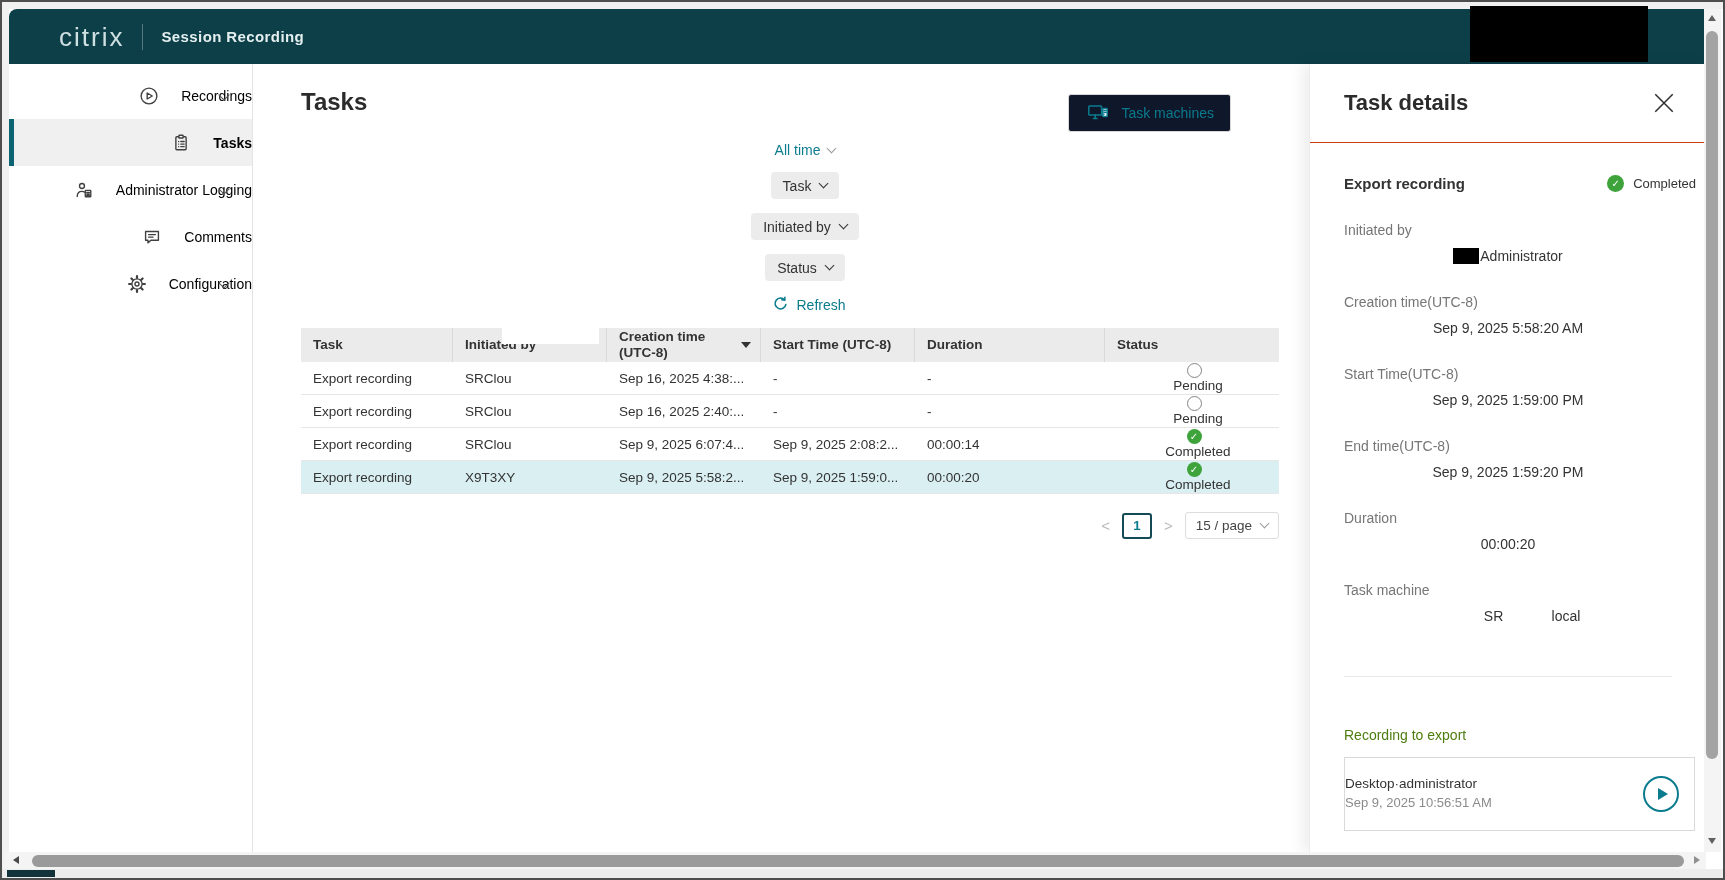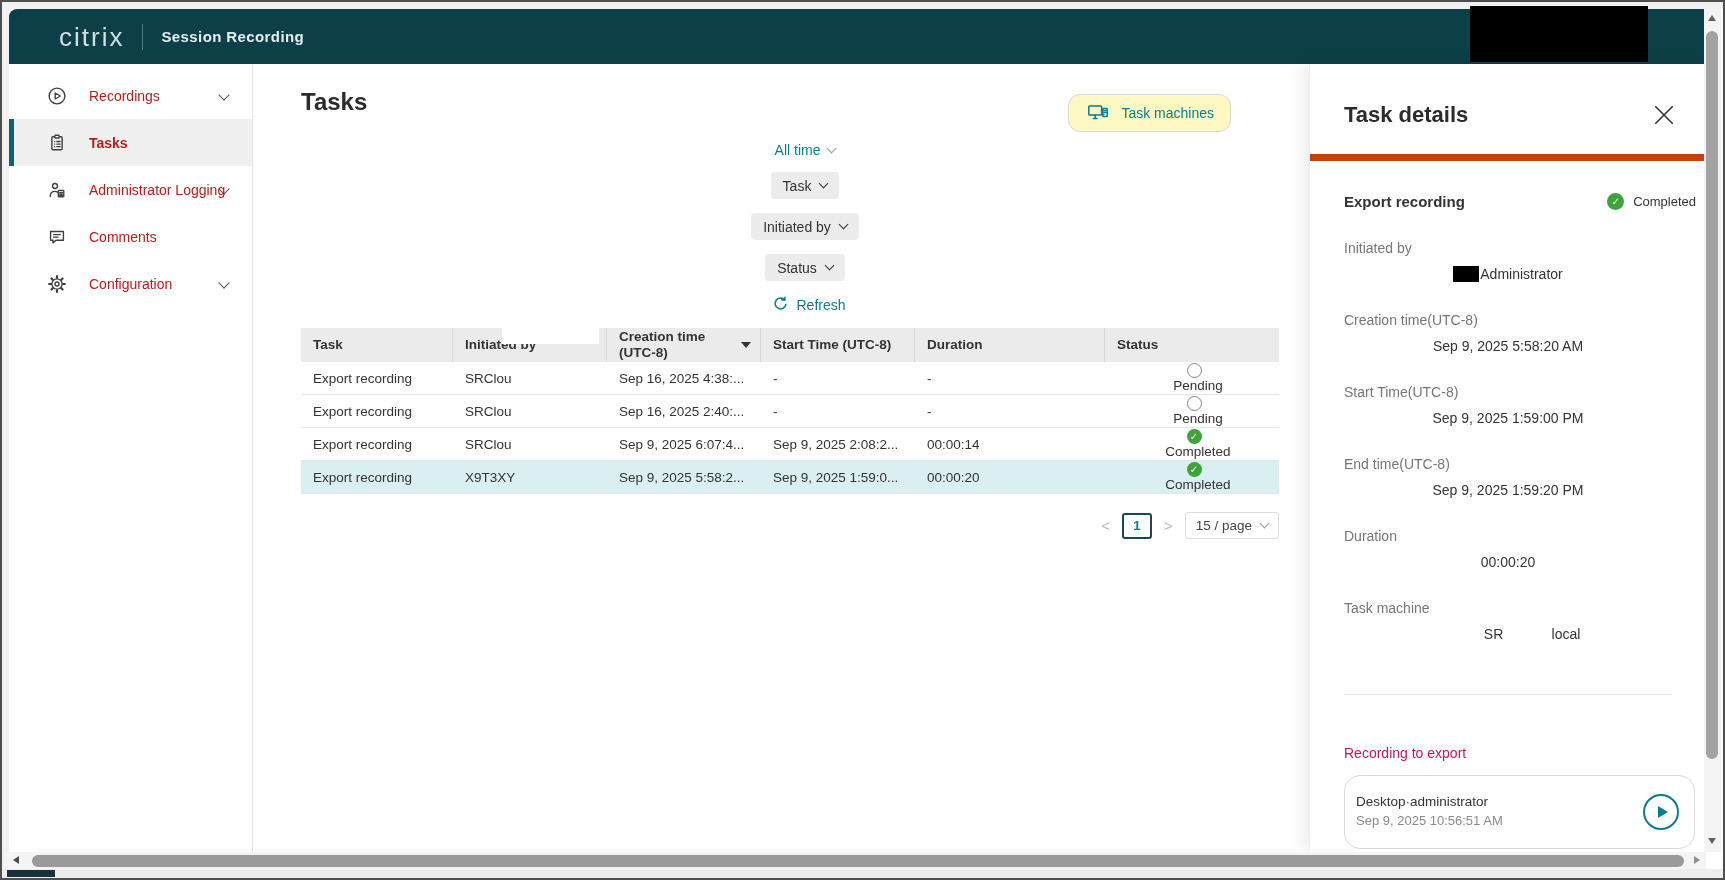--- a/index.html
+++ b/index.html
@@ -14,29 +14,29 @@
   
   .app-header{position:absolute;left:7px;top:7px;width:1697px;height:55px;background:#0d3f49;
     border-top-left-radius:8px;display:flex;align-items:center;padding-left:50px;box-sizing:border-box;}
   .logo{color:#cfe0e2;font-size:26px;letter-spacing:2px;font-weight:400;line-height:1;}
   .brand-divider{width:1px;height:26px;background:rgba(255,255,255,.3);margin:0 18px;}
   .product{color:#e4efef;font-size:15px;font-weight:700;letter-spacing:.4px;}
   .header-redaction{position:absolute;left:1468px;top:4px;width:178px;height:56px;background:#000;}
 
   
   .sidebar{position:absolute;left:7px;top:62px;width:244px;height:788px;background:#fff;border-right:1px solid #e4e4e4;box-sizing:border-box;padding-top:8px;}
-  .side-item{height:47px;display:flex;align-items:center;padding-left:36px;position:relative;font-size:14px;color:#b91c1c;cursor:pointer;}
+  .side-item{height:47px;display:flex;align-items:center;padding-left:36px;position:relative;font-size:14px;color:#000000;cursor:pointer;justify-content:flex-end;}
   .side-item .icon{width:24px;height:24px;margin-right:20px;display:flex;align-items:center;justify-content:center;flex:0 0 24px;}
   .side-item.active{background:#f0f0f0;border-left:5px solid #0c6372;padding-left:31px;font-weight:700;}
   .chev{position:absolute;right:24px;top:19px;width:7px;height:7px;border-right:1.7px solid #555;border-bottom:1.7px solid #555;transform:rotate(45deg);}
 
   
   .main{position:absolute;left:251px;top:62px;width:1056px;height:788px;background:#fff;box-sizing:border-box;padding-left:48px;}
   .page-title{font-size:24px;font-weight:700;margin:24px 0 0;color:#2b2b2b;}
-  .task-machines-btn{position:absolute;top:30px;right:78px;height:38px;border:1px solid #d8d8d8;background:#fef9c3;border-radius:12px;
+  .task-machines-btn{position:absolute;top:30px;right:78px;height:38px;border:1px solid #d8d8d8;background:#0f172a;border-radius:3px;
     display:flex;align-items:center;gap:10px;padding:0 16px;color:#0b7b8e;font-size:14px;cursor:pointer;font-family:inherit;}
   .filters{display:flex;align-items:center;gap:14px;margin-top:26px;flex-direction:column;}
   .link-filter{color:#0b7b8e;font-size:14px;display:flex;gap:8px;align-items:center;background:none;border:none;cursor:pointer;font-family:inherit;padding:0;}
   .cv{display:inline-block;width:6px;height:6px;border-right:1.7px solid currentColor;border-bottom:1.7px solid currentColor;transform:rotate(45deg);margin-top:-4px;}
   .cv.light{color:#9a9a9a;}
   .pill{background:#ececec;border:none;border-radius:4px;height:27px;padding:0 12px;display:flex;align-items:center;gap:9px;font-size:14px;color:#333;cursor:pointer;font-family:inherit;}
   .refresh-btn{color:#0b7b8e;display:flex;align-items:center;gap:7px;background:none;border:none;font-size:14px;cursor:pointer;font-family:inherit;margin-left:8px;}
 
   
   .table{width:978px;margin-top:14px;font-size:13.5px;}
@@ -57,37 +57,37 @@
   .redaction-white{position:absolute;left:500px;top:212px;width:97px;height:130px;background:#fff;z-index:5;}
 
   .pagination{display:flex;align-items:center;gap:10px;justify-content:flex-end;width:978px;margin-top:18px;font-size:13.5px;}
   .pg-arrow{color:#b9b9b9;font-size:15px;background:none;border:none;cursor:pointer;font-family:inherit;padding:0 2px;}
   .pg-current{width:30px;height:26px;border:2px solid #134a55;border-radius:3px;display:flex;align-items:center;justify-content:center;color:#0b7b8e;font-weight:700;background:#fff;box-sizing:border-box;cursor:pointer;}
   .pg-size{height:27px;border:1px solid #ddd;border-radius:3px;padding:0 10px;display:flex;align-items:center;gap:9px;color:#444;background:#fff;font-size:13.5px;cursor:pointer;font-family:inherit;}
 
   
   .details{position:absolute;left:1307px;top:62px;width:397px;height:788px;background:#fff;border-left:1px solid #ededed;
     box-shadow:-7px 0 14px rgba(0,0,0,.07);box-sizing:border-box;}
-  .panel-head{height:78px;display:flex;align-items:center;justify-content:space-between;padding:12px 28px 0 34px;border-bottom:7px solid #c2410c;}
+  .panel-head{height:78px;display:flex;align-items:center;justify-content:space-between;padding:0 28px 0 34px;border-bottom:1px solid #c2410c;}
   .panel-title{font-size:22px;font-weight:700;color:#2b2b2b;}
   .close-btn{background:none;border:none;cursor:pointer;padding:2px;line-height:0;}
   .panel-body{padding:0 34px;}
   .task-row{display:flex;align-items:center;justify-content:space-between;margin:32px -24px 0 0;}
   .task-name{font-size:15px;font-weight:700;}
   .badge{display:flex;align-items:center;gap:9px;font-size:13px;color:#333;}
   .badge .status-icon{width:17px;height:17px;margin:0;flex-basis:17px;}
   .field{margin-top:30px;}
   .field:first-of-type{margin-top:34px;}
   .field-label{color:#767676;font-size:14px;}
   .field-value{margin-top:10px;font-size:14px;color:#333;text-align:center;}
   .redaction-black{display:inline-block;width:26px;height:16px;background:#000;vertical-align:-3px;margin-right:1px;}
   .mv1{display:inline-block;width:116px;}
   .divider2{border:none;border-top:1px solid #e9e9e9;margin:52px 0 0;}
-  .rec-label{margin-top:50px;color:#be185d;font-size:14px;}
-  .rec-card{margin-top:14px;border:1px solid #d9d9d9;border-radius:16px;height:74px;display:flex;align-items:center;justify-content:space-between;padding:0 15px 0 11px;width:351px;box-sizing:border-box;}
+  .rec-label{margin-top:50px;color:#4d7c0f;font-size:14px;}
+  .rec-card{margin-top:14px;border:1px solid #d9d9d9;border-radius:0;height:74px;display:flex;align-items:center;justify-content:space-between;padding:0 15px 0 0;width:351px;box-sizing:border-box;}
   .rec-name{font-size:13.5px;color:#333;}
   .rec-time{margin-top:3px;font-size:13px;color:#8b8b8b;width:165px;line-height:1.45;}
   .play-btn{width:36px;height:36px;border:2px solid #0b7b8e;border-radius:50%;background:#fff;display:flex;align-items:center;justify-content:center;cursor:pointer;box-sizing:border-box;flex:0 0 36px;}
   .play-tri{width:0;height:0;border-left:10px solid #0b7b8e;border-top:6px solid transparent;border-bottom:6px solid transparent;margin-left:3px;}
 
   
   .vscroll{position:absolute;right:2px;top:7px;width:17px;height:843px;background:#f4f4f4;}
   .vthumb{position:absolute;left:2px;top:22px;width:12px;height:728px;background:#a3a3a3;border-radius:6px;cursor:pointer;}
   .tri-up{position:absolute;left:4px;top:6px;width:0;height:0;border-left:4.5px solid transparent;border-right:4.5px solid transparent;border-bottom:6px solid #606060;cursor:pointer;}
   .tri-down{position:absolute;left:4px;bottom:8px;width:0;height:0;border-left:4.5px solid transparent;border-right:4.5px solid transparent;border-top:6px solid #606060;cursor:pointer;}

